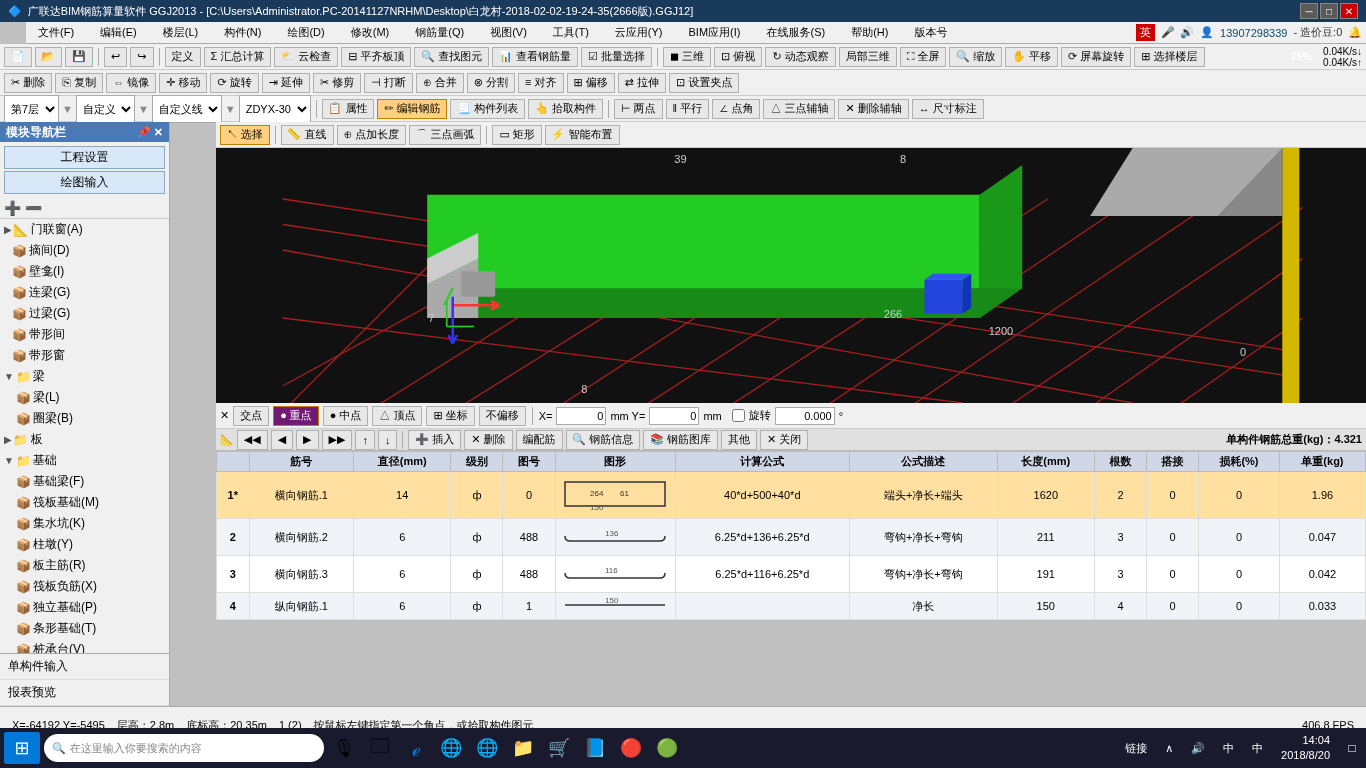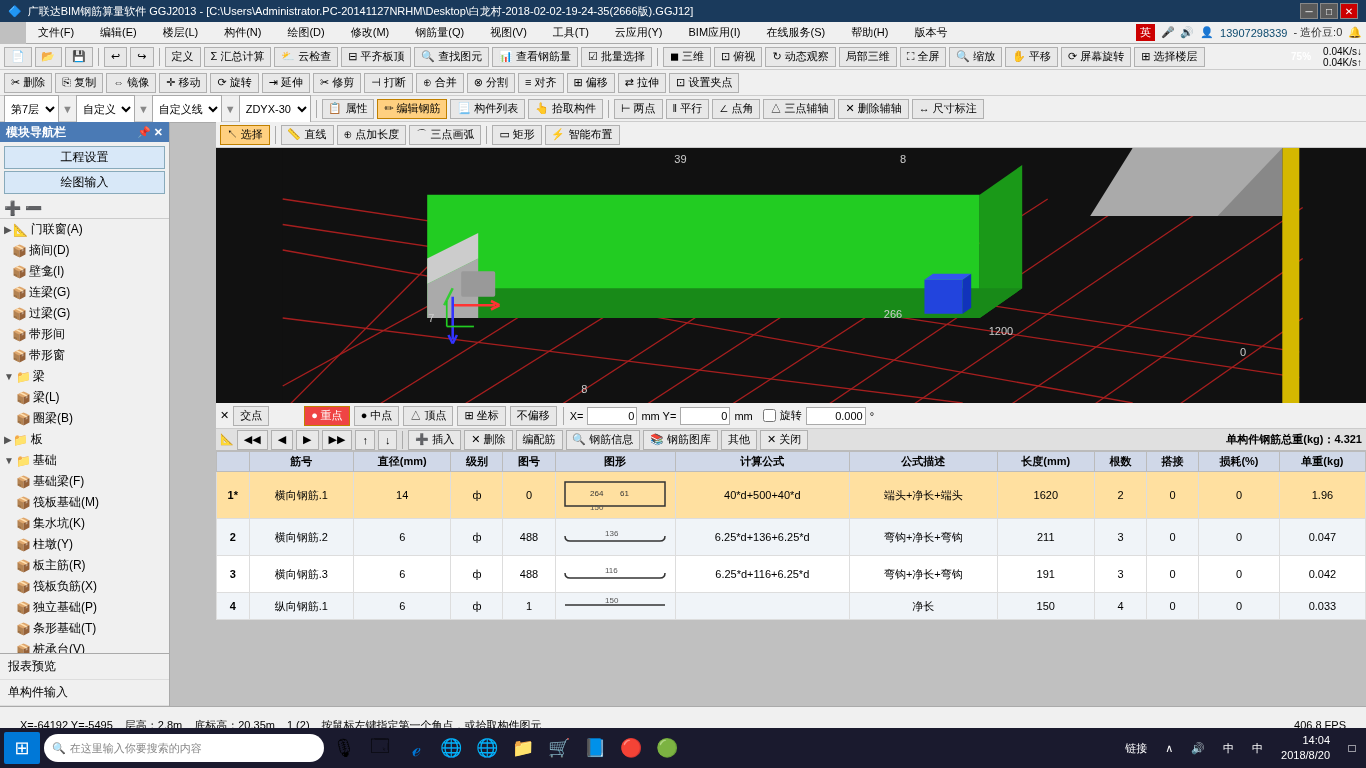--- a/index.html
+++ b/index.html
@@ -41,21 +41,21 @@
     #rebar-table { flex: 1; overflow-y: auto; }
     table { width: 100%; border-collapse: collapse; font-size: 11px; }
     th { background: #d0d8e8; border: 1px solid #bbb; padding: 2px 4px; font-weight: bold; text-align: center; white-space: nowrap; position: sticky; top: 0; }
     td { border: 1px solid #ddd; padding: 2px 4px; text-align: center; white-space: nowrap; }
     tr:nth-child(even) td { background: #f0f4f8; }
     tr:nth-child(odd) td { background: #fff; }
     tr.selected td { background: #ffe0a0; }
     .row-num { background: #e8e8e8; font-weight: bold; }
 
     
-    #statusbar { height: 37px; background: #f0f0f0; border-top: 1px solid #aaa; display: flex; align-items: center; padding: 0 20px; font-size: 11px; gap: 12px; }
+    #statusbar { height: 37px; background: #f0f0f0; border-top: 1px solid #aaa; display: flex; align-items: center; padding: 0 12px; font-size: 11px; gap: 12px; }
 
     
     #taskbar { height: 40px; background: #1a1a2e; display: flex; align-items: center; padding: 0 4px; gap: 4px; position: absolute; bottom: 0; left: 0; right: 0; }
     .task-start { width: 36px; height: 32px; background: #0078d7; display: flex; align-items: center; justify-content: center; color: #fff; font-size: 18px; cursor: pointer; border-radius: 2px; }
     .task-search { flex: 1; max-width: 280px; height: 28px; background: #fff; display: flex; align-items: center; padding: 0 8px; font-size: 11px; color: #888; border-radius: 14px; cursor: pointer; }
     .task-icon { width: 32px; height: 32px; display: flex; align-items: center; justify-content: center; font-size: 18px; cursor: pointer; border-radius: 4px; }
     .task-spacer { flex: 1; }
     .task-sys { display: flex; align-items: center; gap: 18px; color: #fff; font-size: 11px; padding: 0 6px; }
     .task-time { color: #fff; font-size: 11px; text-align: right; line-height: 1.4; padding: 0 8px; }
 
@@ -280,22 +280,22 @@
           <span>📦</span>
           <span> 条形基础(T)</span>
         </div>
       <div class="tree-item" style="padding-left:16px;">
           <span>📦</span>
           <span> 桩承台(V)</span>
         </div>
 
     </div>
     <div class="nav-bottom">
+      <div class="nav-bottom-btn">单构件输入</div>
       <div class="nav-bottom-btn">报表预览</div>
-      <div class="nav-bottom-btn">单构件输入</div>
     </div>
   </div>
 
   <div style="flex:1; display:flex; flex-direction:column;padding-left:46px;">
 
     <div class="toolbar">
       <button class="tb-btn active">↖ 选择</button>
       <span class="tb-sep"></span>
       <button class="tb-btn">📏 直线</button>
       <button class="tb-btn">⊕ 点加长度</button>
@@ -364,21 +364,21 @@
         <rect x="1176" y="0" width="20" height="300" fill="#d4b800"></rect>
 
         <polygon points="1000,0 1176,0 1176,80 1000,80" fill="#888"></polygon>
         <polygon points="1000,0 1176,0 1100,80 950,80" fill="#aaa"></polygon>
       </svg>
     </div>
 
     <div id="snap-toolbar">
       <span>✕</span>
       <button class="tb-btn">交点</button>
-      <button class="tb-btn active" style="background:#ef4444;color:#fff;margin-left:31px;">● 重点</button>
+      <button class="tb-btn active" style="background:#701a75;color:#fff;">● 重点</button>
       <button class="tb-btn">● 中点</button>
       <button class="tb-btn">△ 顶点</button>
       <button class="tb-btn">⊞ 坐标</button>
       <button class="tb-btn">不偏移</button>
       <span class="tb-sep"></span>
       <span>X=</span>
       <input type="text" value="0" style="width: 50px; height: 18px; border: 1px solid rgb(170, 170, 170); font-size: 11px; text-align: right; padding: 0px 2px;">
       <span>mm Y=</span>
       <input type="text" value="0" style="width: 50px; height: 18px; border: 1px solid rgb(170, 170, 170); font-size: 11px; text-align: right; padding: 0px 2px;">
       <span>mm</span>

